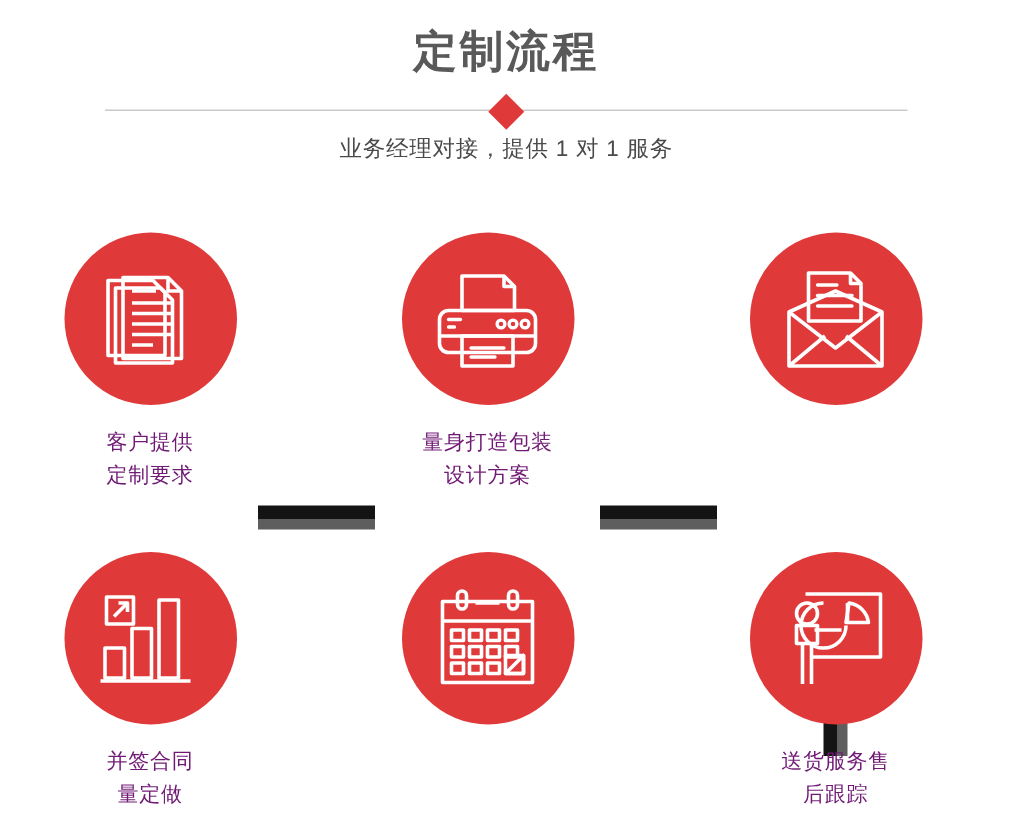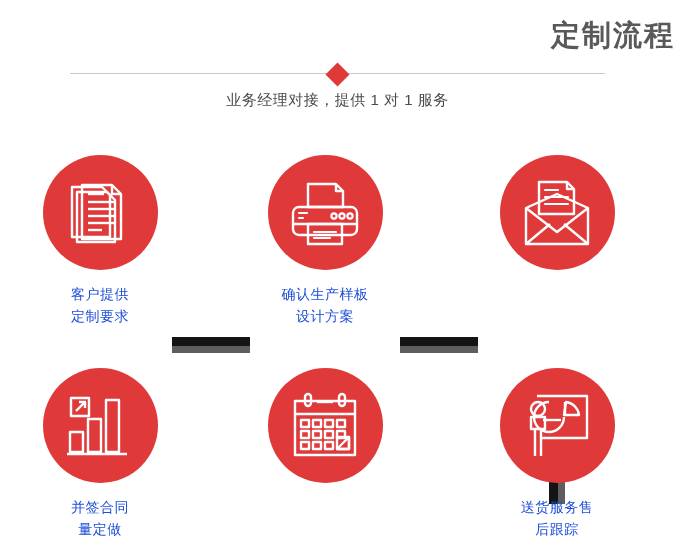--- a/index.html
+++ b/index.html
@@ -21,21 +21,21 @@
     left: 0;
     top: 0;
     width: 675px;
     height: 130px;
   }
   .page-title {
     position: absolute;
     left: 0;
     top: 16px;
     width: 675px;
-    text-align: right;
+    text-align: center;
     font-size: 29px;
     font-weight: bold;
     color: #595959;
     letter-spacing: 2px;
     line-height: 38px;
   }
   .divider-wrap {
     position: absolute;
     left: 70px;
     top: 73px;
@@ -103,21 +103,21 @@
   .circle svg {
     position: absolute;
     left: 50%;
     top: 50%;
     transform: translate(-50%, -50%);
     display: block;
   }
   .step-label {
     margin-top: 13px;
     font-size: 14px;
-    color: #1d4ed8;
+    color: #701a75;
     line-height: 22px;
     letter-spacing: 0.5px;
     white-space: pre-line;
   }
 
   
   .conn-h {
     position: absolute;
     width: 78px;
     height: 9px;
@@ -197,21 +197,21 @@
           <line x1="26" y1="56" x2="48" y2="56"></line>
           <line x1="26" y1="62" x2="42" y2="62"></line>
         </g>
         <g fill="none" stroke="#ffffff" stroke-width="2.2">
           <circle cx="46" cy="40" r="2.6"></circle>
           <circle cx="54" cy="40" r="2.6"></circle>
           <circle cx="62" cy="40" r="2.6"></circle>
         </g>
       </svg>
     </div>
-    <div class="step-label">确认生产样板
+    <div class="step-label">量身打造包装
 设计方案</div>
   </div>
 
   <div class="step step-r1 step-c3">
     <div class="circle">
       <svg width="74" height="70" viewBox="0 0 74 70">
         <g fill="none" stroke="#ffffff" stroke-width="2.4" stroke-linejoin="round">
           <path d="M19 4 h28 l7 7 v25 h-35 z"></path>
           <path d="M47 4 v7 h7"></path>
           <path d="M6 30 l31 -14 31 14 v36 h-62 z"></path>

